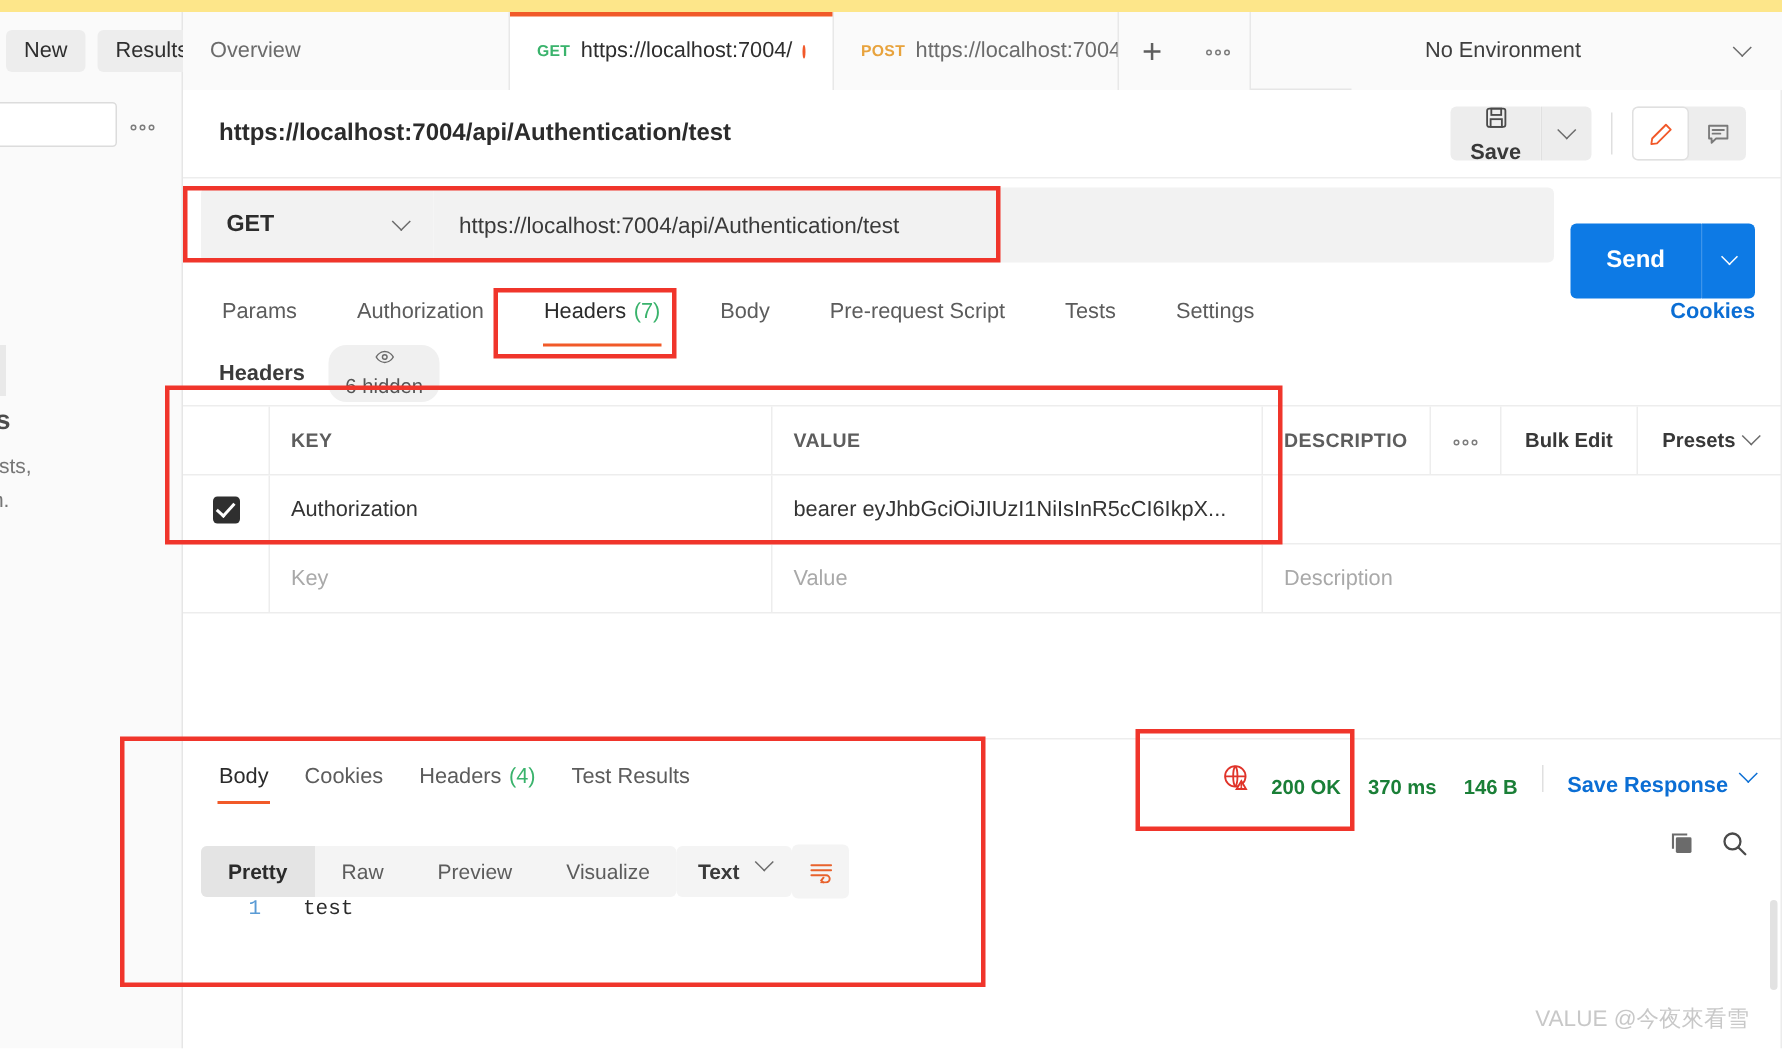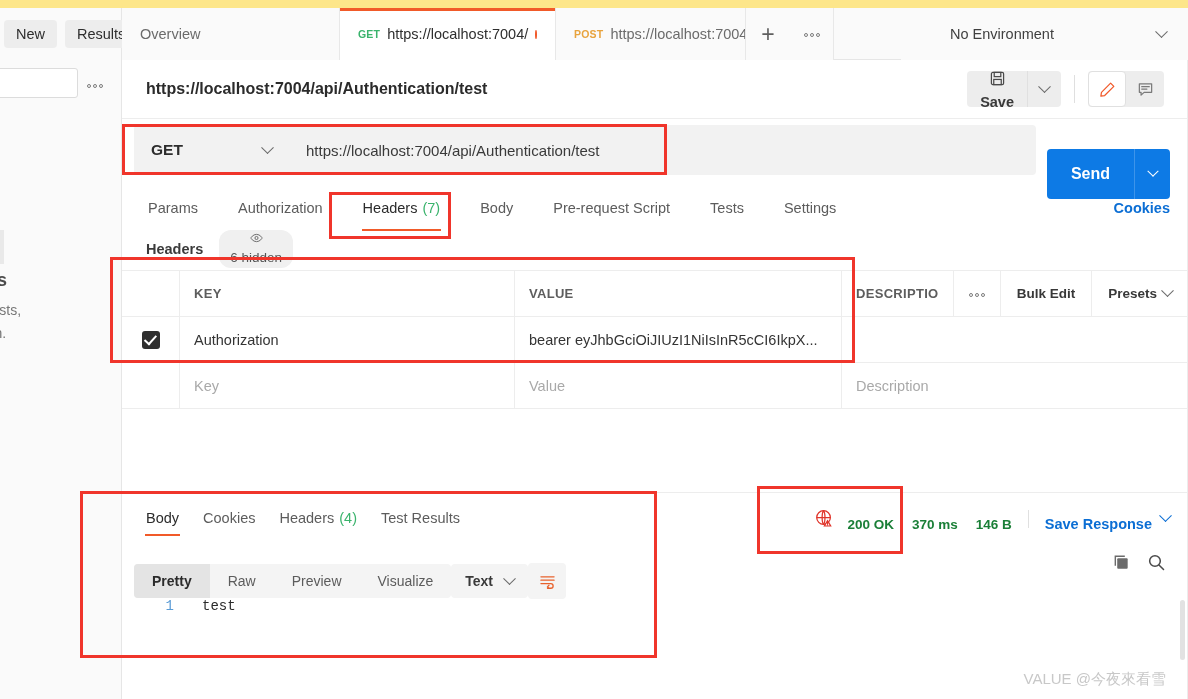--- a/index.html
+++ b/index.html
@@ -203,21 +203,21 @@
 
   .statusbar { position:absolute; right: 18px; top: 505px; display:flex; align-items:center; gap: 0; }
   .stat-item { font-size: 13.5px; font-weight: bold; color:#1a7f37; padding: 0 9px; margin-top: 11px; }
   .stat-item.blue { color:#0b6ed4; font-size:14.5px; }
   .stat-sep { width:1px; height:18px; background:#e0e0e0; margin: 0 7px; }
 
   .fmtbar { position:absolute; left: 134px; top: 563px; display:flex; align-items:center; gap: 0; }
   .seg { display:flex; background:#f4f4f4; border-radius:4px; overflow:hidden; }
   .seg .s { padding: 9px 18px; font-size: 14px; color:#5c5c5c; cursor:pointer; }
   .seg .s.active { background:#e4e4e4; color:#2b2b2b; font-weight:bold; }
-  .typesel { display:flex; align-items:center; gap:12px; background:#f4f4f4; border-radius:4px; padding: 9px 14px; font-size:14px; font-weight:bold; color:#3a3a3a; cursor:pointer; }
+  .typesel { display:flex; align-items:flex-start; gap:12px; background:#f4f4f4; border-radius:4px; padding: 9px 14px; font-size:14px; font-weight:bold; color:#3a3a3a; cursor:pointer; }
   .wrapbtn { background:#f4f4f4; border-radius:4px; width:38px; height:36px; display:flex; align-items:center; justify-content:center; cursor:pointer; }
 
   .bodycode { position:absolute; left: 134px; top: 598px; display:flex; font-family: "Liberation Mono", monospace; font-size: 14px; }
   .lineno { color:#5a9bd5; width: 40px; text-align:right; }
   .codetxt { color:#2b2b2b; margin-left: 28px; }
 
   .respicons { position:absolute; right: 22px; top: 553px; display:flex; align-items:center; gap: 16px; }
 
   
   .scrollthumb { position:absolute; right: 3px; top: 600px; width: 5px; height: 60px; background:#e2e2e2; border-radius: 3px; }

